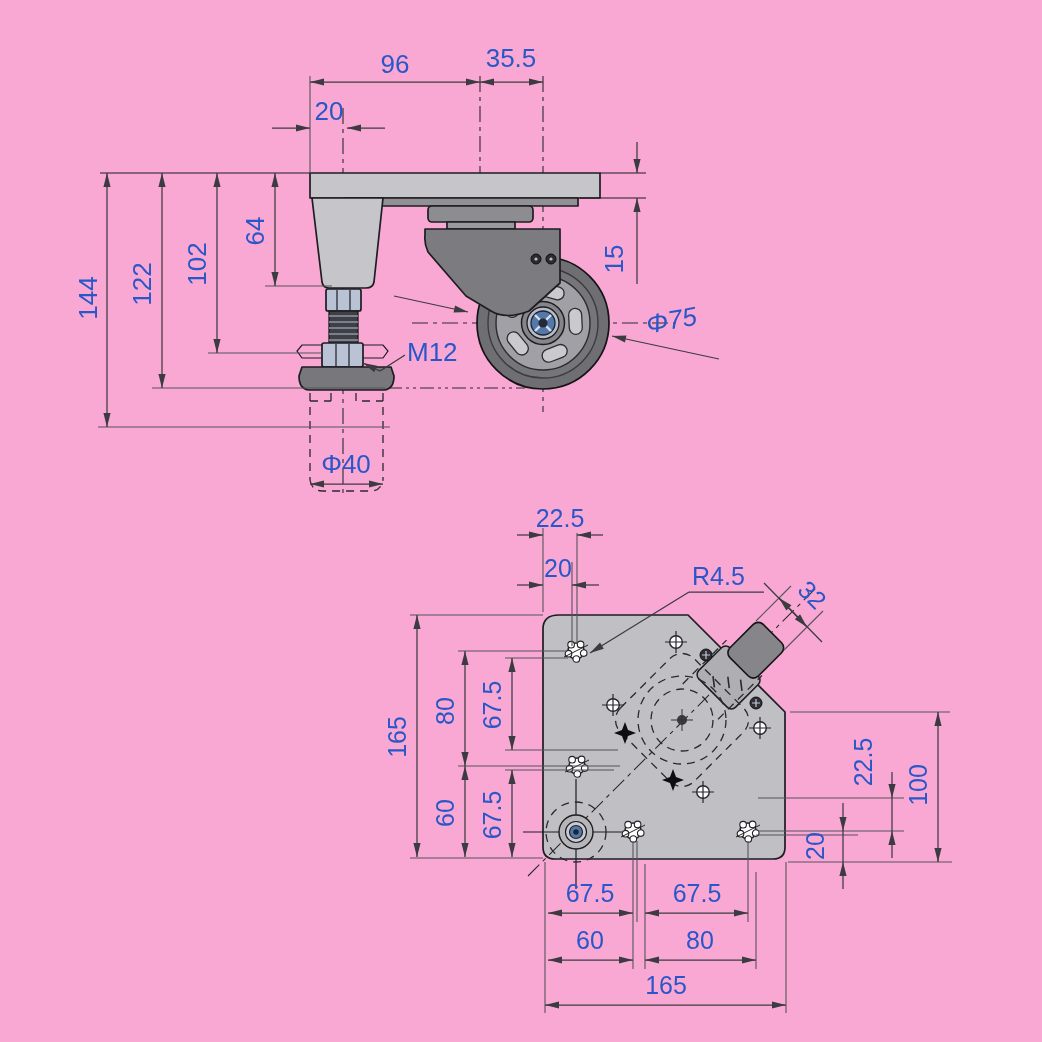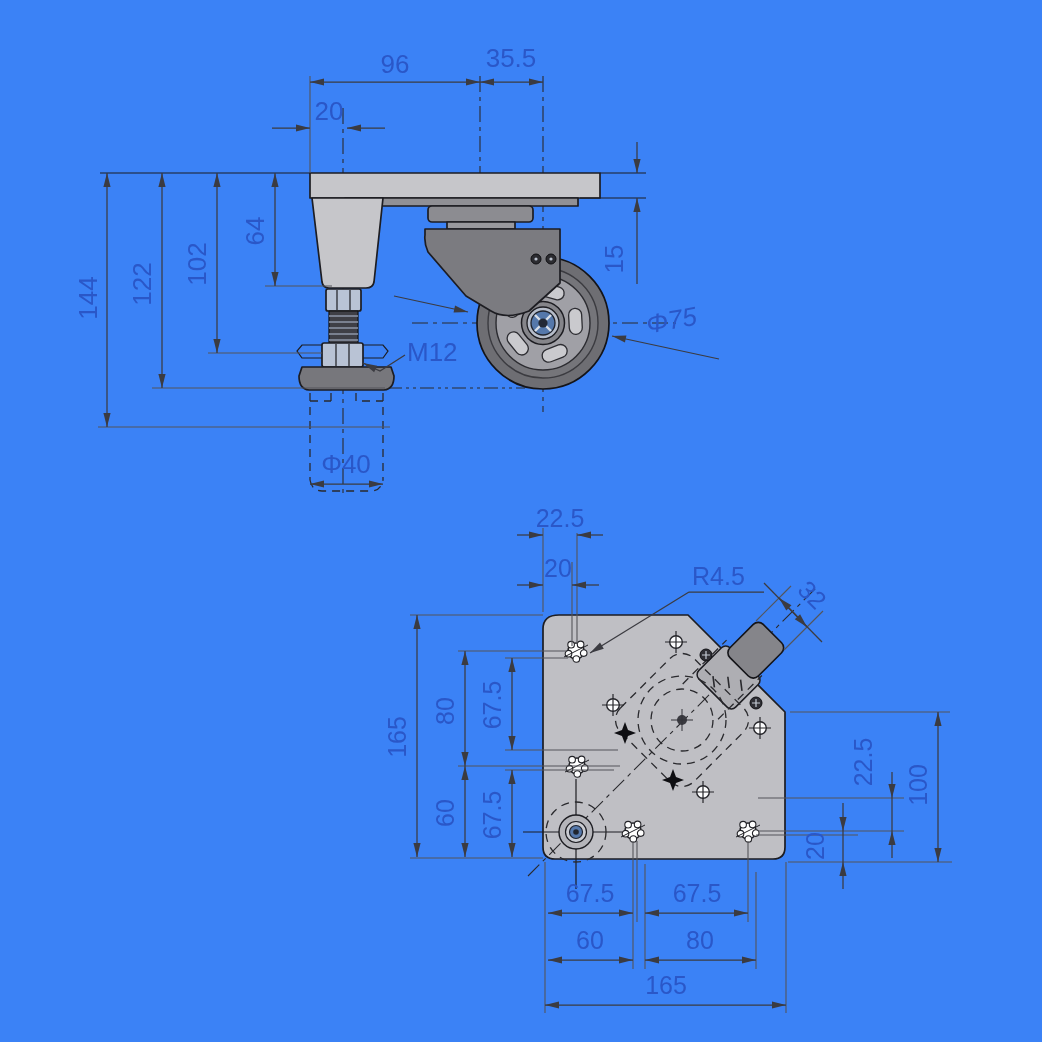--- a/index.html
+++ b/index.html
@@ -1,16 +1,16 @@
 <!DOCTYPE html>
 <html><head>
 <meta charset="utf-8">
 <style>
   html,body { margin:0; padding:0; background:#ffffff; }
-  .stage { width:1042px; height:1042px; position:relative; background:#3b82f6; }
+  .stage { width:1042px; height:1042px; position:relative; background:#f9a8d4; }
   svg { display:block; }
   .outline { stroke:#1d1d22; stroke-width:1.7; stroke-linejoin:round; }
   .thin    { stroke:#1d1d22; stroke-width:1.2; fill:none; }
   .dim     { stroke:#3b3b41; stroke-width:1.25; fill:none; }
   .ext     { stroke:#55555a; stroke-width:1.1; fill:none; }
   .cl      { stroke:#2a2a2e; stroke-width:1.1; fill:none; stroke-dasharray:16 5 4 5; }
   .cl2     { stroke:#2a2a2e; stroke-width:1.1; fill:none; stroke-dasharray:14 4 3 4 3 4; }
   .dash    { stroke:#2a2a2e; stroke-width:1.3; fill:none; stroke-dasharray:8 6; }
   .dimtext { font-family:"Liberation Sans", sans-serif; font-size:26px; fill:#2a57c8; text-anchor:middle; }
   .dimtext.sm { font-size:25px; }

